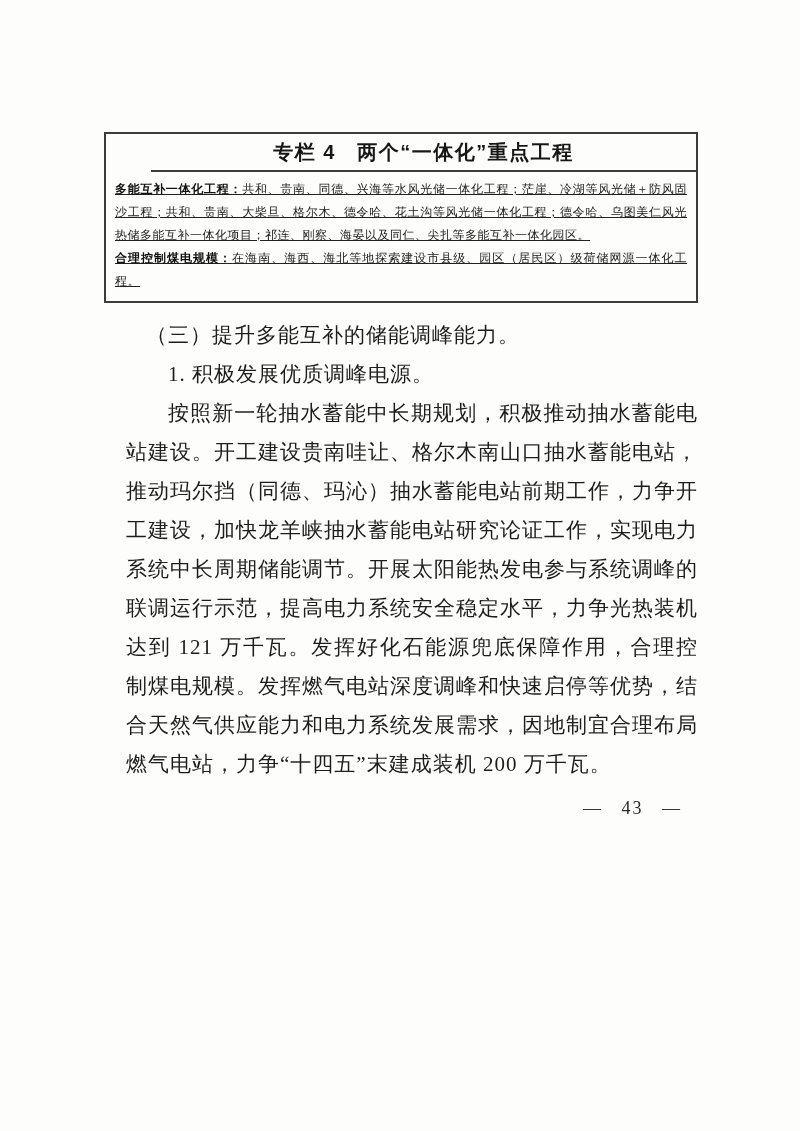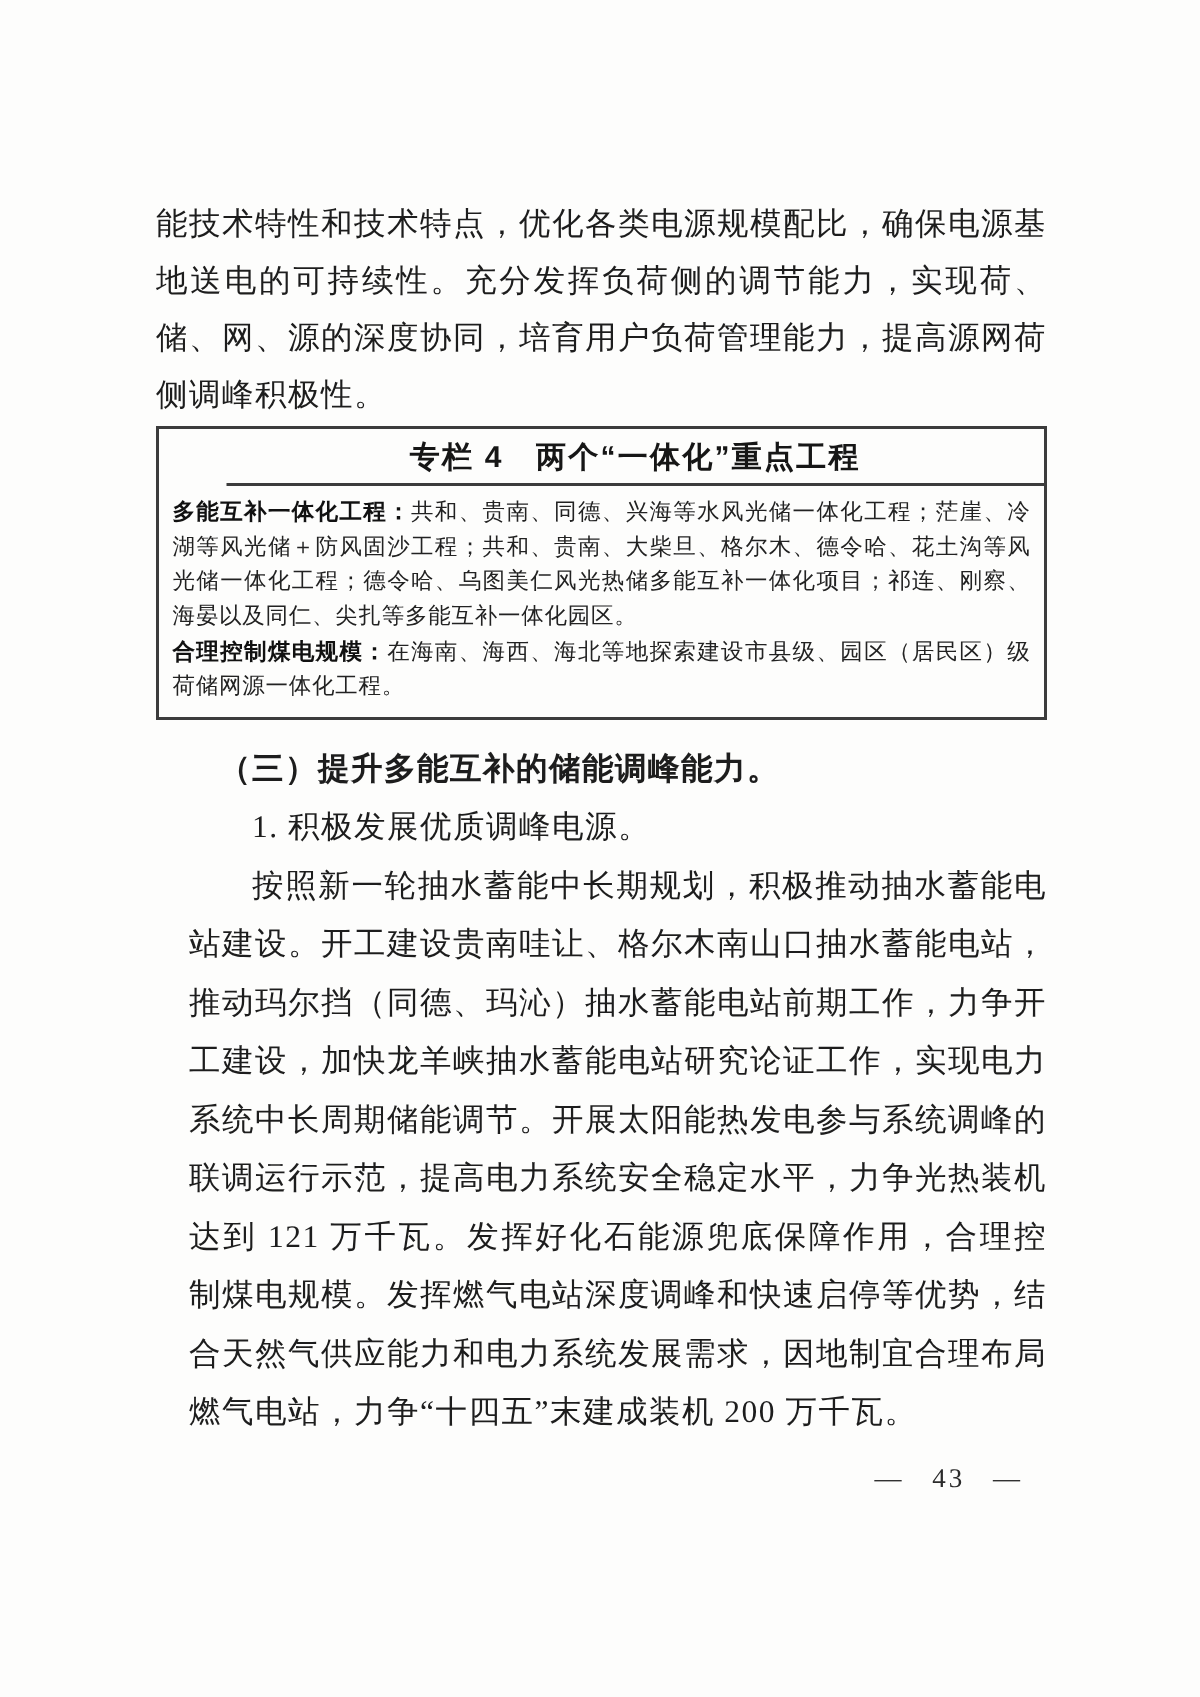--- a/index.html
+++ b/index.html
@@ -23,21 +23,21 @@
     margin: 0;
     font-size: 21px;
     line-height: 38px;
     text-align: justify;
     letter-spacing: 1px;
   }
   .lower .body-text {
     line-height: 39px;
   }
   .heading {
-    font-weight: bold;
+    font-weight: normal;
     text-indent: 2em;
   }
   .indent {
     text-indent: 2em;
     margin-left: 22px;
   }
   .special-box {
     margin-top: 2px;
     border: 2px solid #3c3c3c;
   }
@@ -50,25 +50,26 @@
     padding: 5px 0 4px 0;
     border-bottom: 2px solid #3c3c3c;
     color: #161616;
     margin-left: 45px;
   }
   .box-body {
     padding: 6px 9px 8px 9px;
   }
   .box-para {
     margin: 0;
-    font-size: 15px;
+    font-size: 12px;
     line-height: 23px;
     text-align: justify;
     letter-spacing: 0.5px;
     color: #222;
+    text-decoration: underline;
   }
   .box-label {
     font-family: "Liberation Sans", "DejaVu Sans", sans-serif;
     font-weight: bold;
     color: #111;
   }
   .lower {
     margin-top: 13px;
   }
   .page-number {
@@ -79,21 +80,20 @@
     letter-spacing: 2px;
     word-spacing: 12px;
     color: #2b2b2b;
   }
 </style>
 </head>
 <body>
 
 <div class="page">
 
-  <p class="body-text">能技术特性和技术特点，优化各类电源规模配比，确保电源基地送电的可持续性。充分发挥负荷侧的调节能力，实现荷、储、网、源的深度协同，培育用户负荷管理能力，提高源网荷侧调峰积极性。</p>
 
   <div class="special-box">
     <div class="box-title">专栏 4　两个“一体化”重点工程</div>
     <div class="box-body">
       <p class="box-para"><span class="box-label">多能互补一体化工程：</span><span>共和、贵南、同德、兴海等水风光储一体化工程；茫崖、冷湖等风光储＋防风固沙工程；共和、贵南、大柴旦、格尔木、德令哈、花土沟等风光储一体化工程；德令哈、乌图美仁风光热储多能互补一体化项目；祁连、刚察、海晏以及同仁、尖扎等多能互补一体化园区。</span></p>
       <p class="box-para"><span class="box-label">合理控制煤电规模：</span><span>在海南、海西、海北等地探索建设市县级、园区（居民区）级荷储网源一体化工程。</span></p>
     </div>
   </div>
 
   <div class="lower">

